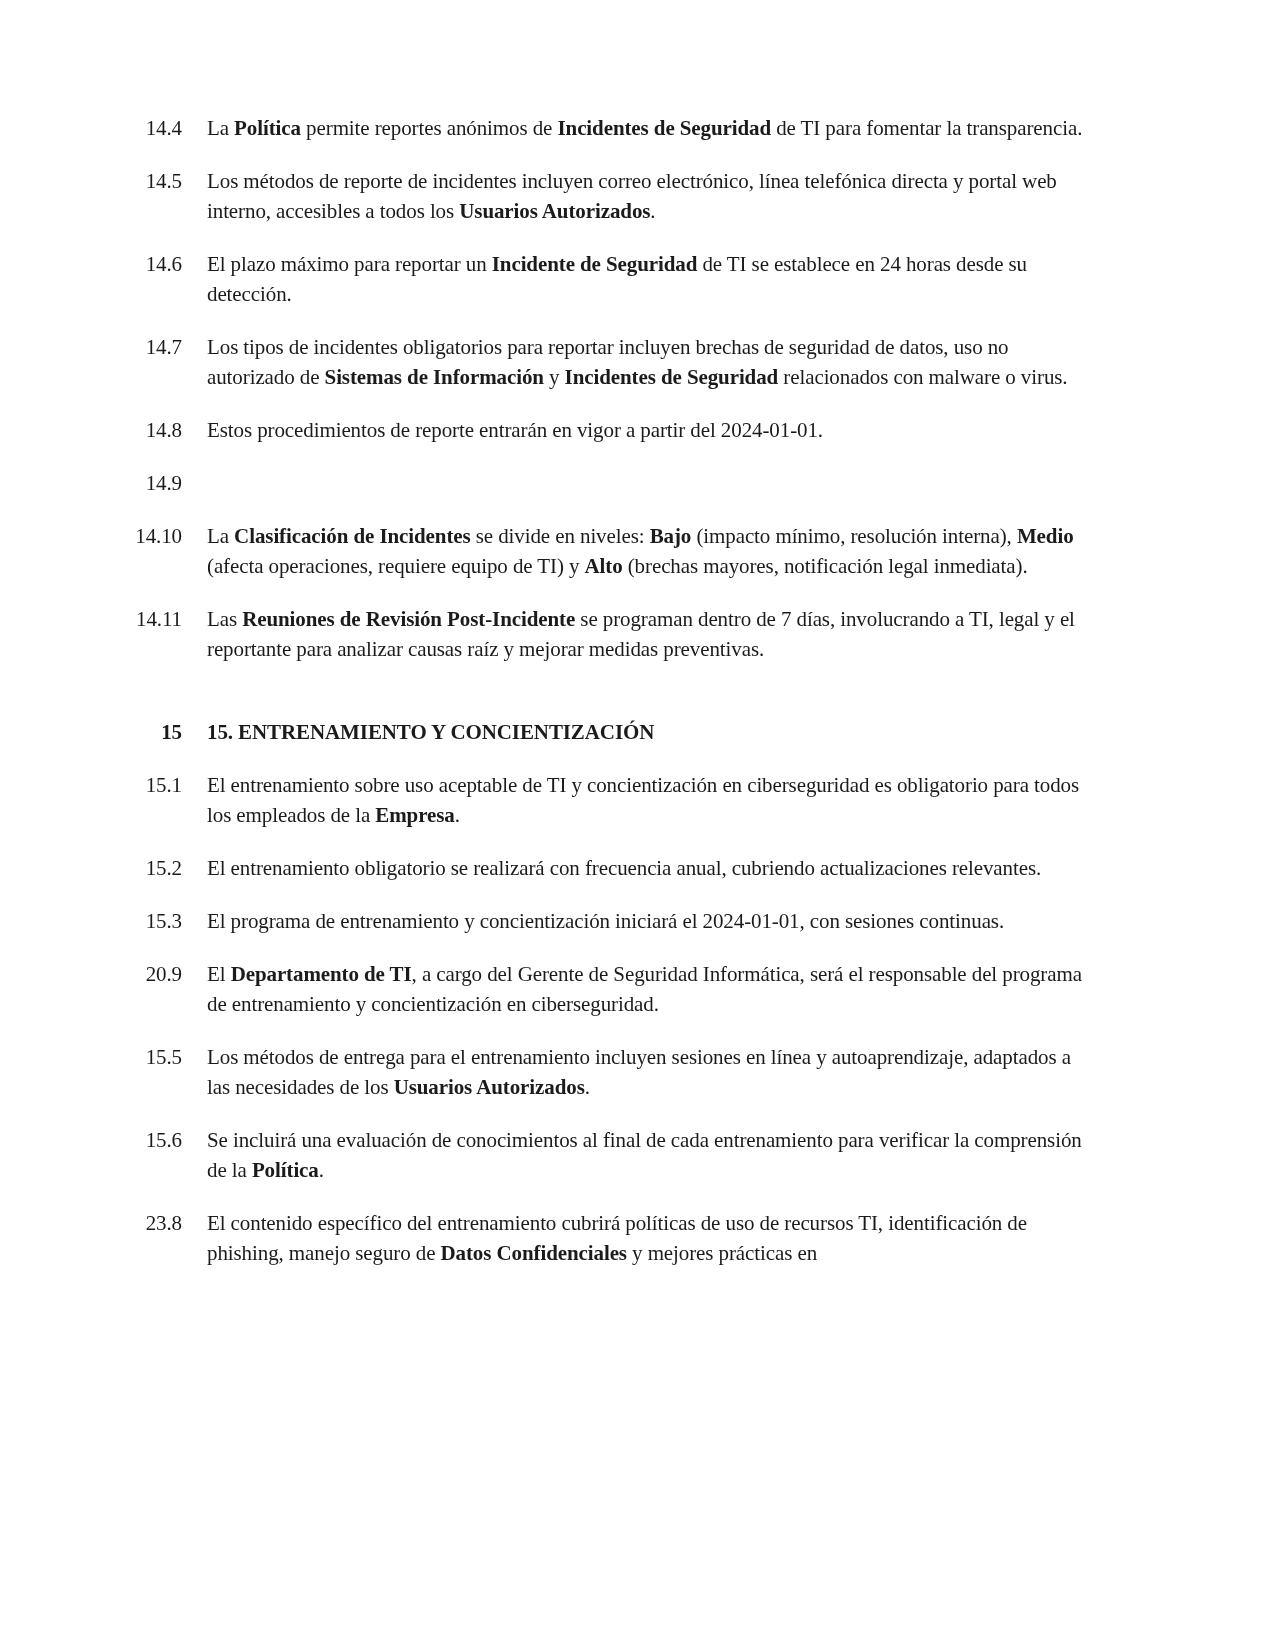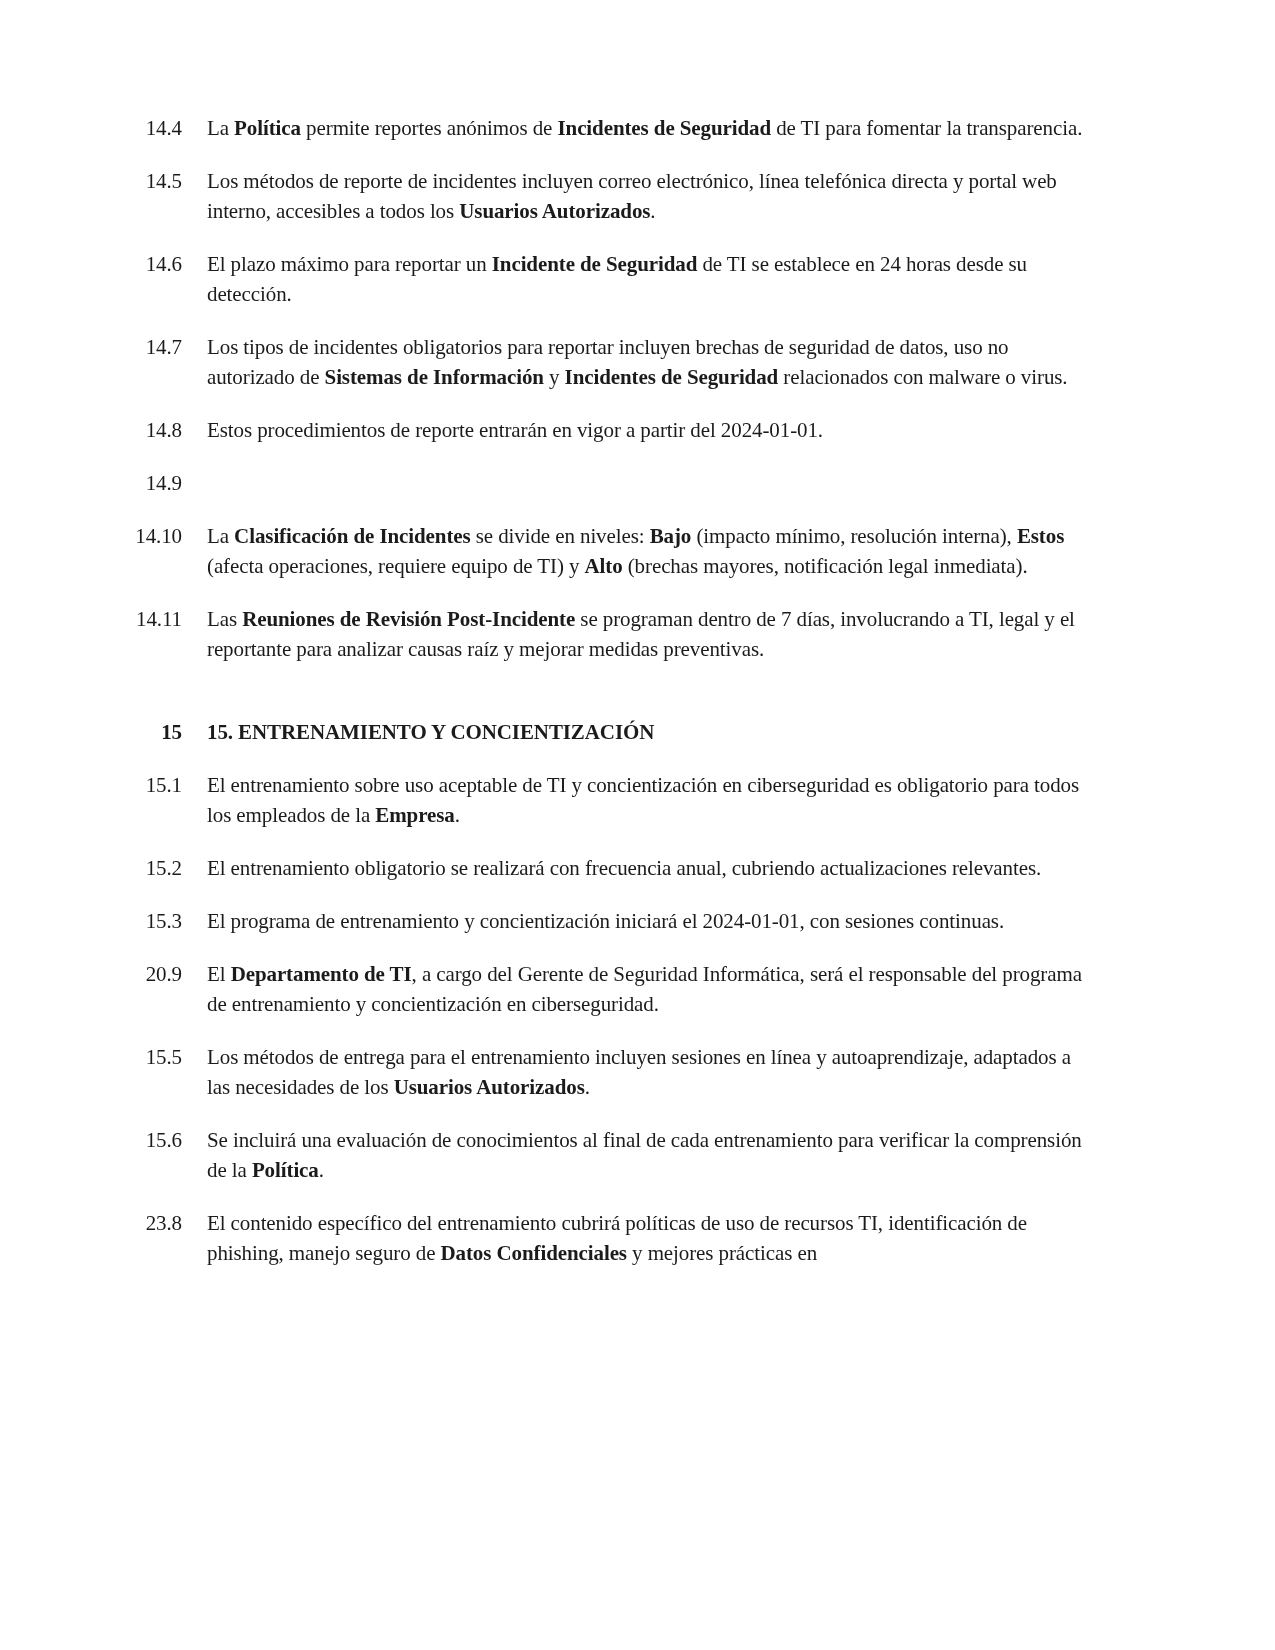--- a/index.html
+++ b/index.html
@@ -69,21 +69,21 @@
       </div>
       <div class="row">
         <div class="num">14.8</div>
         <div class="txt"><span>Estos procedimientos de reporte entrarán en vigor a partir del 2024-01-01.</span></div>
       </div>
       <div class="row">
         <div class="num">14.9</div>
       </div>
       <div class="row">
         <div class="num">14.10</div>
-        <div class="txt"><span>La </span><b>Clasificación de Incidentes</b><span> se divide en niveles: </span><b>Bajo</b><span> (impacto mínimo, resolución interna), </span><b>Estos</b><span> (afecta operaciones, requiere equipo de TI) y </span><b>Alto</b><span> (brechas mayores, notificación legal inmediata).</span></div>
+        <div class="txt"><span>La </span><b>Clasificación de Incidentes</b><span> se divide en niveles: </span><b>Bajo</b><span> (impacto mínimo, resolución interna), </span><b>Medio</b><span> (afecta operaciones, requiere equipo de TI) y </span><b>Alto</b><span> (brechas mayores, notificación legal inmediata).</span></div>
       </div>
       <div class="row">
         <div class="num">14.11</div>
         <div class="txt"><span>Las </span><b>Reuniones de Revisión Post-Incidente</b><span> se programan dentro de 7 días, involucrando a TI, legal y el reportante para analizar causas raíz y mejorar medidas preventivas.</span></div>
       </div>
       <div class="row heading">
         <div class="num">15</div>
         <div class="txt"><b>15. ENTRENAMIENTO Y CONCIENTIZACIÓN</b></div>
       </div>
       <div class="row">

